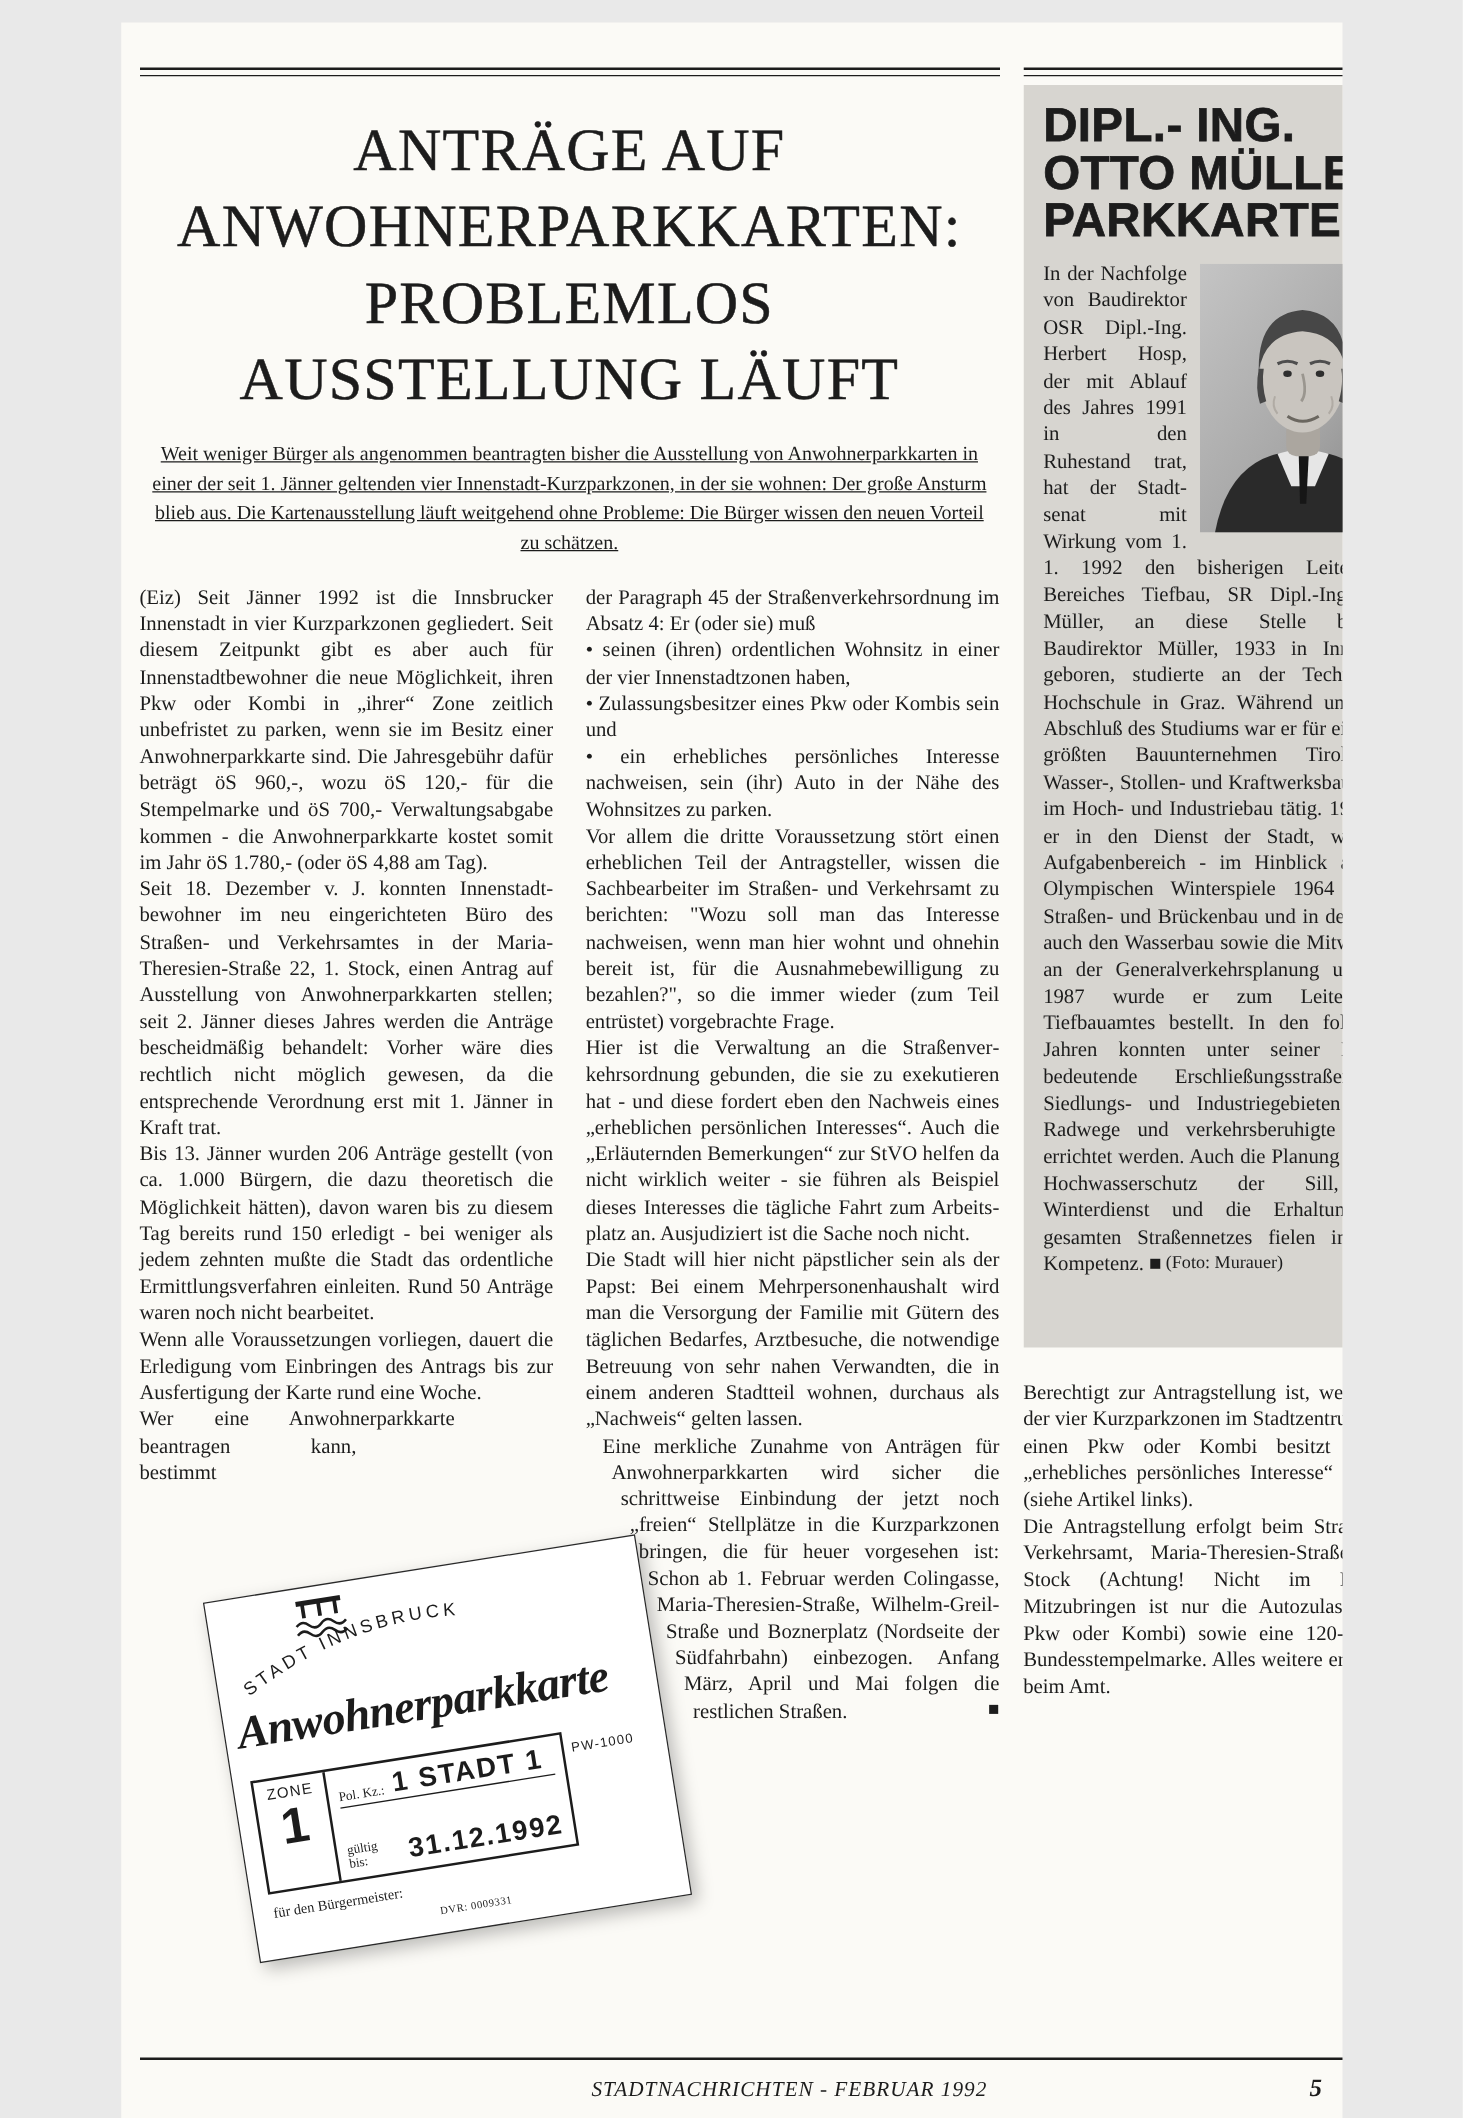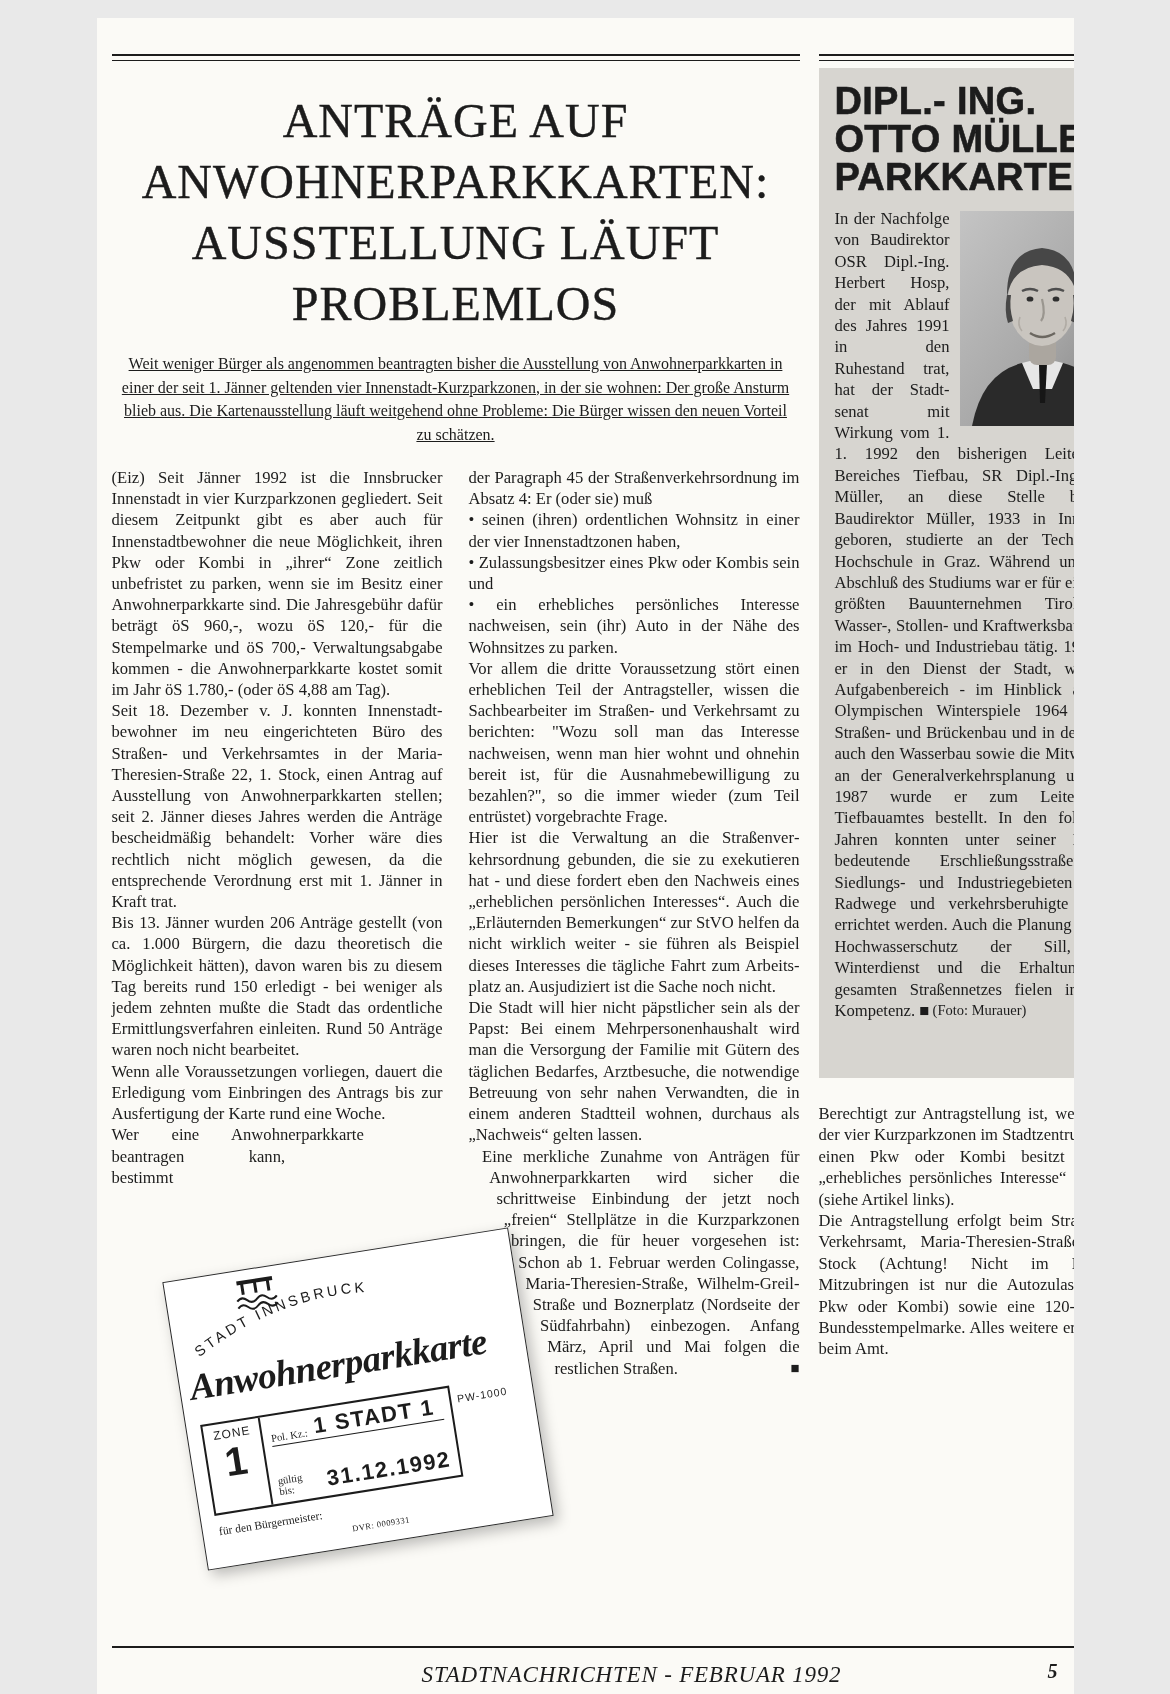--- a/index.html
+++ b/index.html
@@ -57,37 +57,37 @@
   .photo { float:right; width:165px; height:215px; margin:3px 0 6px 10px; }
   .photo-credit { text-align:center; margin-top:-21.4px; font-size:14.5px; }
 
   .claim-article { position:absolute; left:722px; top:1072px; width:322px; }
   .claim-title-line { line-height:39px; }
   .claim-body { margin-top:13px; font-size:16.6px; line-height:21.4px; text-align:justify; }
   .claim-body p + p { margin-top:0; }
 
   
   .footer-rule { position:absolute; left:15px; top:1628px; width:1140px; border-top:2.5px solid var(--ink,#1c1c1c); }
-  .footer-journal { position:absolute; left:15px; top:1644px; width:1040px; text-align:center; font-style:italic; font-size:23px; letter-spacing:0.8px; }
+  .footer-journal { position:absolute; left:15px; top:1644px; width:1040px; text-align:center; font-style:italic; font-size:17px; letter-spacing:0.8px; }
   .page-number { position:absolute; right:16px; top:1642px; font-style:italic; font-weight:bold; font-size:20px; }
 </style>
 </head>
 <body>
 
 <div class="page">
 
   <div class="top-rule left"></div>
   <div class="top-rule right"></div>
 
   <section class="main-article">
     <h1 class="headline">
         <div class="headline-line">ANTRÄGE AUF</div>
         <div class="headline-line">ANWOHNERPARKKARTEN:</div>
+        <div class="headline-line">PROBLEMLOS</div>
         <div class="headline-line">AUSSTELLUNG LÄUFT</div>
-        <div class="headline-line">PROBLEMLOS</div>
       </h1>
     <p class="lead">Weit weniger Bürger als angenommen beantragten bisher die Ausstellung von Anwohnerparkkarten in einer der seit 1. Jänner geltenden vier Innenstadt-Kurzparkzonen, in der sie wohnen: Der große Ansturm blieb aus. Die Kartenausstellung läuft weitgehend ohne Probleme: Die Bürger wissen den neuen Vorteil zu schätzen.</p>
     <div class="body-cols">
       <div class="col">
         <div>
             <p>(Eiz) Seit Jänner 1992 ist die Innsbrucker Innenstadt in vier Kurzparkzonen geglie­dert. Seit diesem Zeitpunkt gibt es aber auch für Innenstadt­bewohner die neue Möglich­keit, ihren Pkw oder Kombi in „ihrer“ Zone zeitlich unbefristet zu parken, wenn sie im Besitz einer Anwohnerparkkarte sind. Die Jahresgebühr dafür beträgt öS 960,-, wozu öS 120,- für die Stempelmarke und öS 700,- Verwaltungsabgabe kommen - die An­wohnerparkkarte kostet somit im Jahr öS 1.780,- (oder öS 4,88 am Tag).</p>
             <p>Seit 18. Dezember v. J. konnten Innenstadt­bewohner im neu eingerichteten Büro des Straßen- und Verkehrsamtes in der Maria-Theresien-Straße 22, 1. Stock, einen Antrag auf Ausstellung von Anwohnerparkkarten stellen; seit 2. Jänner dieses Jahres werden die Anträge bescheidmäßig behandelt: Vorher wäre dies rechtlich nicht möglich gewesen, da die entsprechende Verordnung erst mit 1. Jänner in Kraft trat.</p>
             <p>Bis 13. Jänner wurden 206 Anträge gestellt (von ca. 1.000 Bürgern, die dazu theoretisch die Möglichkeit hätten), davon waren bis zu diesem Tag bereits rund 150 erledigt - bei weniger als jedem zehnten mußte die Stadt das ordentliche Ermittlungsverfahren ein­leiten. Rund 50 Anträge waren noch nicht bearbeitet.</p>
             <p>Wenn alle Voraussetzungen vorliegen, dauert die Erledigung vom Einbringen des Antrags bis zur Ausfertigung der Karte rund eine Woche.</p>
           </div>

